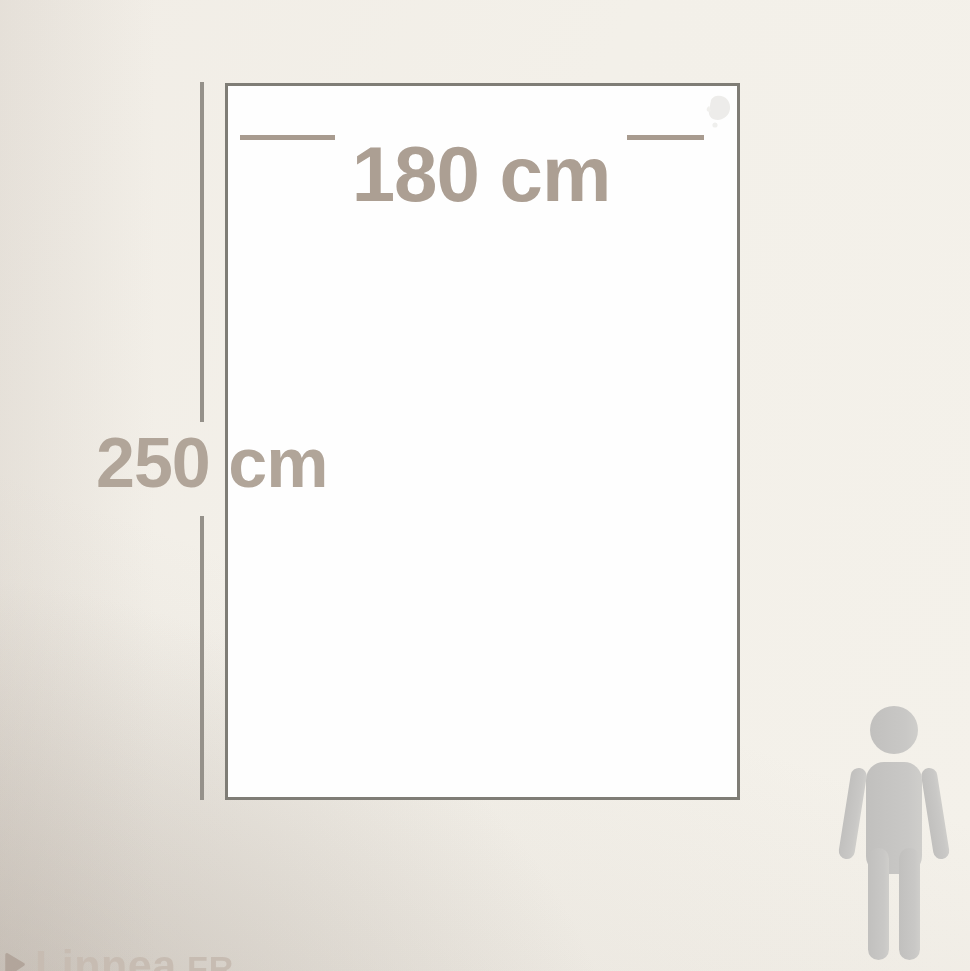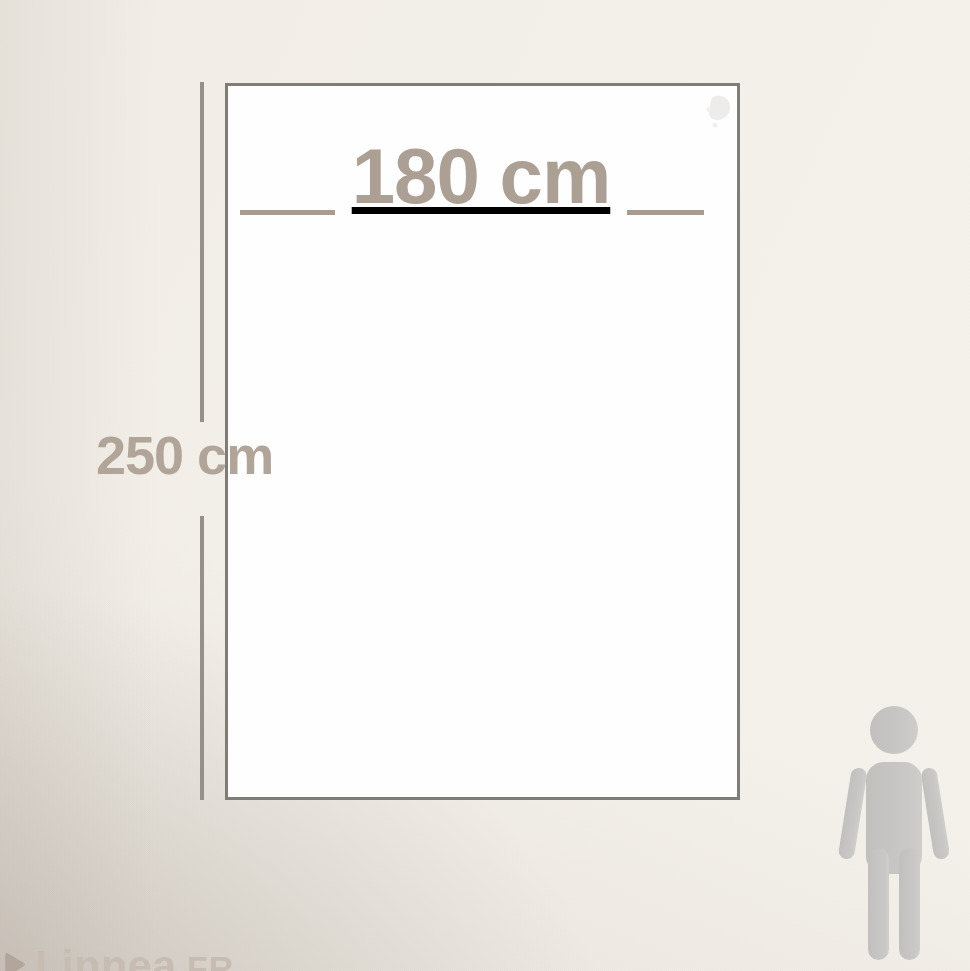--- a/index.html
+++ b/index.html
@@ -36,23 +36,22 @@
     width: 36px; height: 38px;
     opacity: 0.85;
   }
 
   
   .w-dim {
     position: absolute;
     left: 240px; top: 135px;
     width: 464px; height: 80px;
     display: flex;
-    align-items: flex-end;
+    align-items: flex-start;
     justify-content: space-between;
-    text-decoration: underline;
   }
   .dim-text {
     font-size: 78px;
     font-weight: 700;
     letter-spacing: -1px;
     color: #ac9f93;
     white-space: nowrap;
     line-height: 1;
   }
   .w-line { height: 5px; background: #a89b8f; }
@@ -64,21 +63,21 @@
     position: absolute;
     left: 200px;
     width: 4px;
     background: #95918a;
   }
   .v-line.top    { top: 82px;  height: 340px; }
   .v-line.bottom { top: 516px; height: 284px; }
   .h-dim-label {
     position: absolute;
     left: 96px; top: 428px;
-    font-size: 54px;
+    font-size: 70px;
     font-weight: 700;
     letter-spacing: -1px;
     color: #b1a599;
     white-space: nowrap;
     line-height: 1;
   }
 
   
   .person {
     position: absolute;

